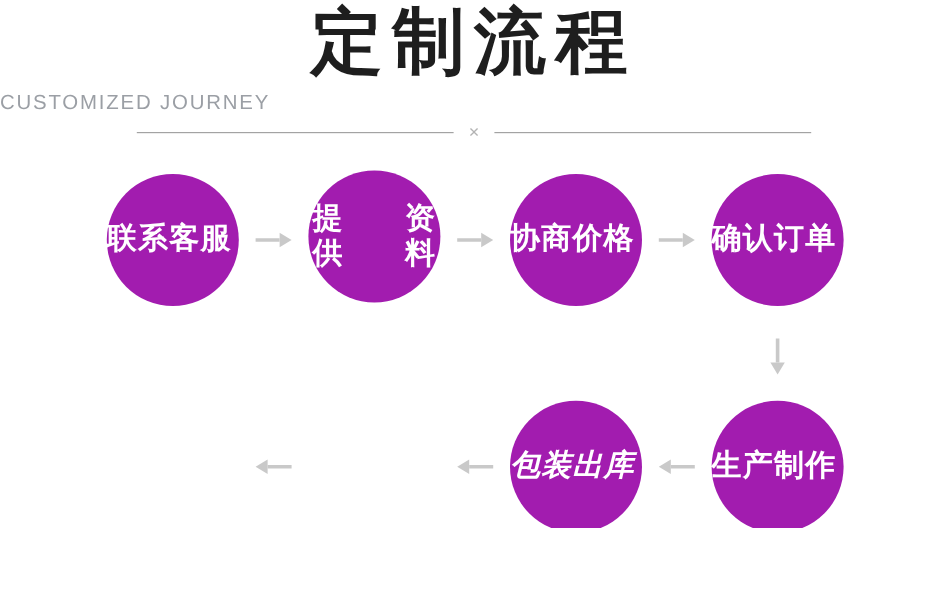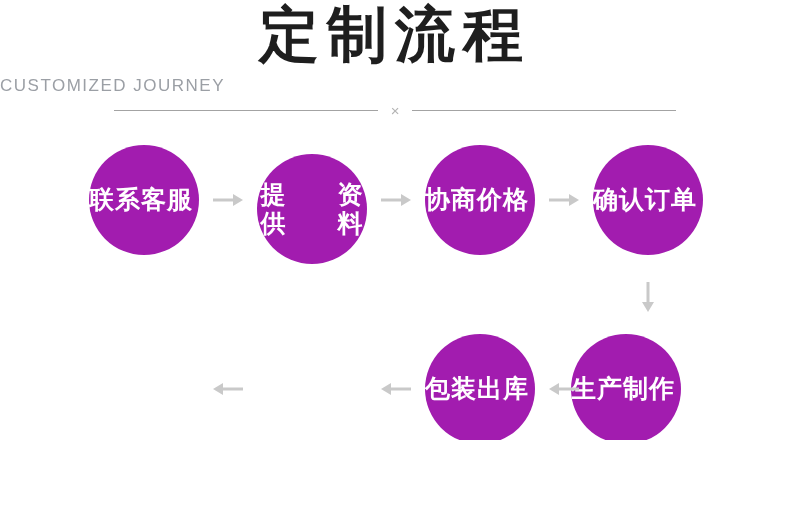--- a/index.html
+++ b/index.html
@@ -58,28 +58,28 @@
     justify-content: flex-start;
     font-size: 25px;
     font-weight: bold;
     line-height: 1.18;
     letter-spacing: 1px;
     text-align: center;
   }
   .arrow { position: absolute; }
   
   .p-r1c1 { left: 89px;  top: 145px; }
-  .p-r1c2 { left: 257px; top: 154px; gap: 44px; }
+  .p-r1c2 { left: 257px; top: 142px; gap: 44px; }
   .p-r1c3 { left: 425px; top: 145px; }
   .p-r1c4 { left: 593px; top: 145px; }
   
   .p-r2c1 { left: 89px;  top: 334px; }
   .p-r2c2 { left: 257px; top: 334px; }
-  .p-r2c3 { left: 425px; top: 334px; }
-  .p-r2c4 { left: 571px; top: 334px; }
+  .p-r2c3 { left: 425px; top: 334px; font-style: italic; }
+  .p-r2c4 { left: 593px; top: 334px; }
   
   .a-r1a1 { left: 212px; top: 191px; }
   .a-r1a2 { left: 380px; top: 191px; }
   .a-r1a3 { left: 548px; top: 191px; }
   .a-down { left: 639px; top: 281px; }
   .a-r2a1 { left: 548px; top: 380px; }
   .a-r2a2 { left: 380px; top: 380px; }
   .a-r2a3 { left: 212px; top: 380px; }
 </style>
 </head>

